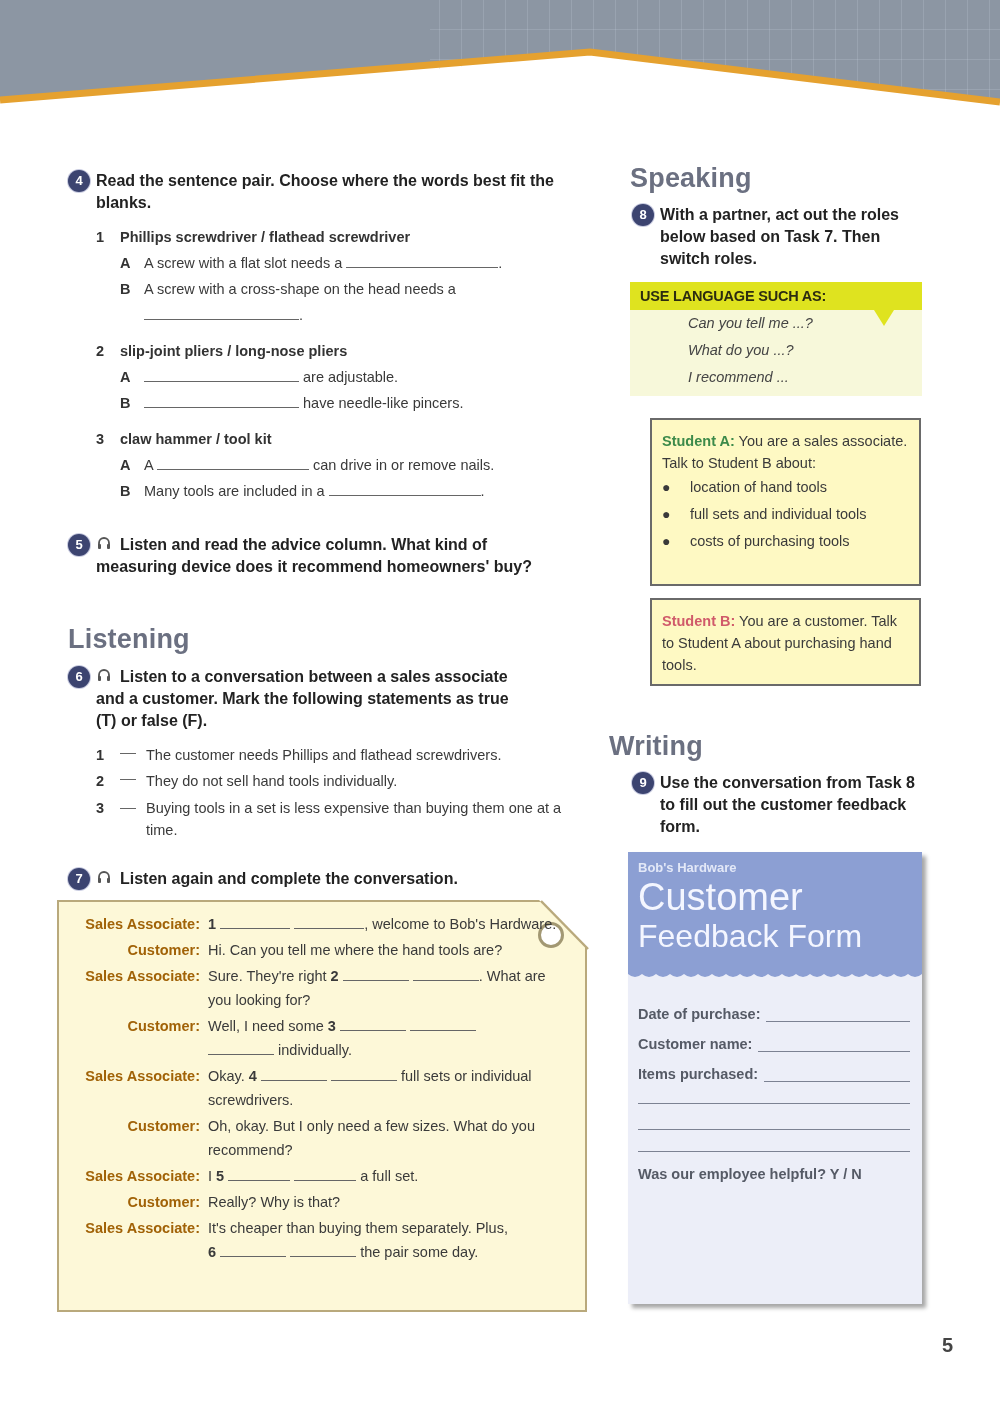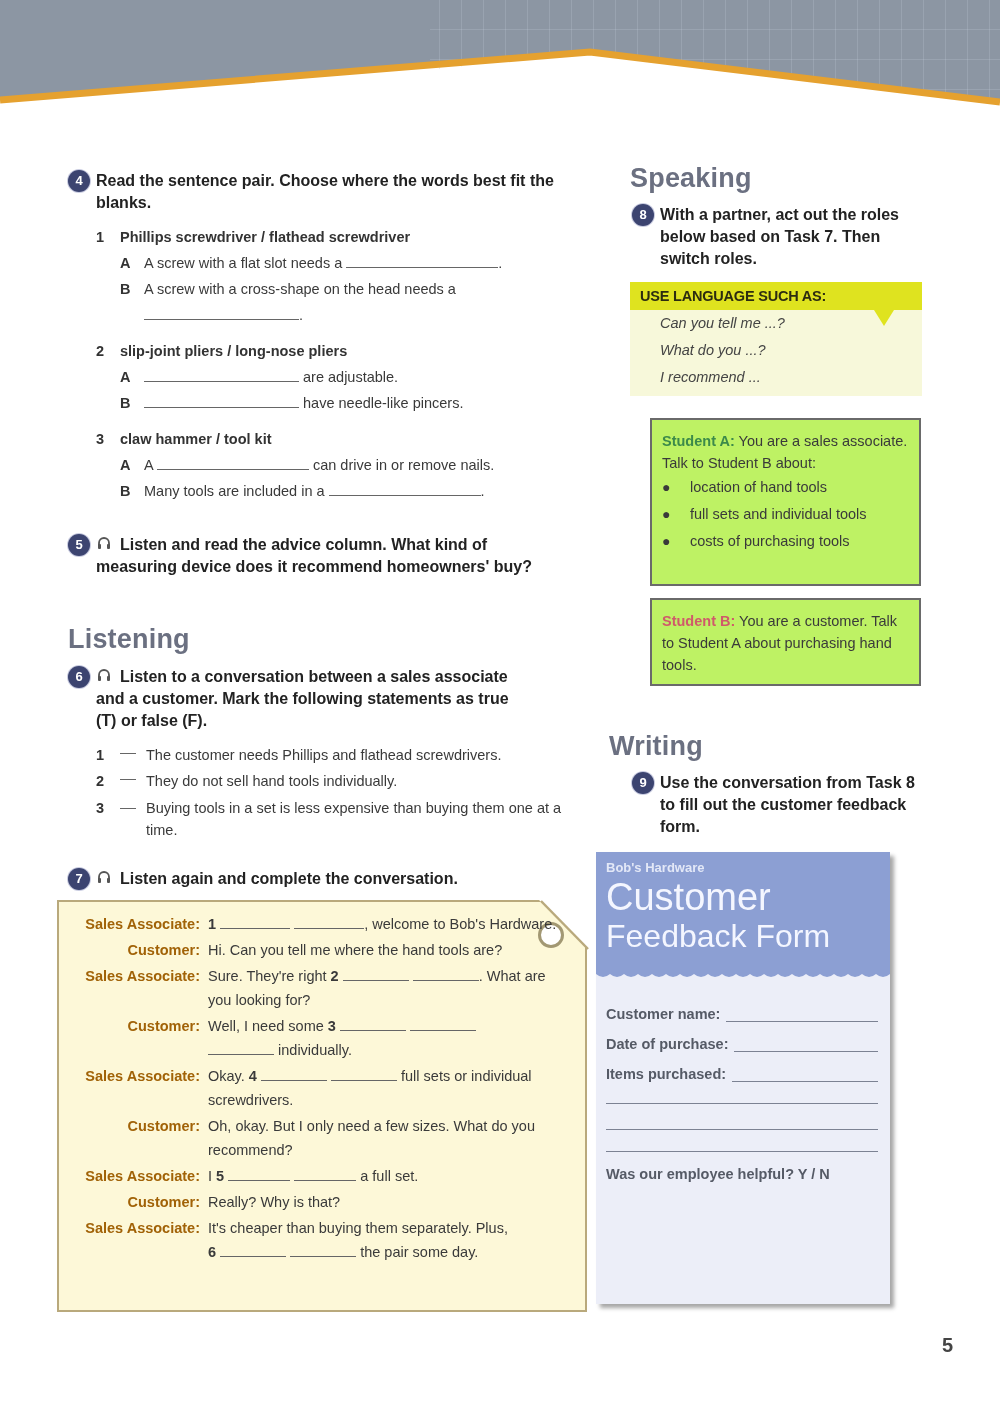--- a/index.html
+++ b/index.html
@@ -48,33 +48,33 @@
   .bnum { font-weight: bold; }
 
   
   .lang-box { position: absolute; left: 630px; top: 282px; width: 292px; height: 114px; background: #f7f8da; }
   .lang-head {
     background: #dfe31f; height: 28px; font-size: 14.5px; font-weight: bold; color: #2c2c10;
     padding-left: 10px; line-height: 28px; letter-spacing: -0.2px;
   }
   .lang-arrow { position: absolute; left: 244px; top: 28px; width: 0; height: 0;
     border-left: 10px solid transparent; border-right: 10px solid transparent; border-top: 16px solid #dfe31f; }
-  .lang-item { font-style: italic; font-size: 14.5px; line-height: 27px; color: #444; padding-left: 30px; }
-
-  .role-box { position: absolute; border: 2px solid #6a6a6a; background: #bef264; padding: 10px 10px 6px 10px;
+  .lang-item { font-style: italic; font-size: 14.5px; line-height: 27px; color: #444; padding-left: 30px; margin-left: 28px; }
+
+  .role-box { position: absolute; border: 2px solid #6a6a6a; background: #fef9c3; padding: 10px 10px 6px 10px;
     font-size: 14.5px; line-height: 22px; color: #3a3a3a; }
   .role-a { left: 650px; top: 418px; width: 271px; height: 168px; }
   .role-b { left: 650px; top: 598px; width: 271px; height: 88px; }
   .stuA { color: #3c8a4a; font-weight: bold; }
   .stuB { color: #d05a6a; font-weight: bold; }
   .bullet { display: flex; line-height: 27px; }
   .bullet .dot { width: 28px; flex: 0 0 auto; font-size: 14px; }
 
   
-  .form { position: absolute; left: 596px; top: 852px; width: 294px; height: 452px; background: #eceef8;
+  .form { position: absolute; left: 628px; top: 852px; width: 294px; height: 452px; background: #eceef8;
     box-shadow: 4px 4px 4px rgba(0,0,0,0.35); }
   .form-head { background: #8c9fd3; height: 122px; position: relative; padding: 8px 10px; color: #fff; }
   .form-brand { font-size: 13px; font-weight: bold; color: #e3e8f7; }
   .form-title1 { font-size: 38px; line-height: 40px; color: #f4f6ff; margin-top: 2px; }
   .form-title2 { font-size: 32px; line-height: 38px; color: #f4f6ff; }
   .wavy { position: absolute; left: 0; bottom: -6px; width: 294px; height: 10px; }
   .form-body { padding: 18px 12px 0 10px; font-size: 14.5px; font-weight: bold; color: #555a66; }
   .form-line { display: flex; align-items: flex-end; height: 30px; }
   .form-line .fl { flex: 1; border-bottom: 1.5px solid #7c8293; margin-left: 6px; height: 14px; }
   .full-line { border-bottom: 1.5px solid #7c8293; height: 22px; }
@@ -275,25 +275,25 @@
   <div class="form-head">
     <div class="form-brand">Bob's Hardware</div>
     <div class="form-title1">Customer</div>
     <div class="form-title2">Feedback Form</div>
     <svg class="wavy" viewBox="0 0 294 10" preserveAspectRatio="none">
       <path d="M0 0 H294 V4 Q287 10 280 4 Q273 10 266 4 Q259 10 252 4 Q245 10 238 4 Q231 10 224 4 Q217 10 210 4 Q203 10 196 4 Q189 10 182 4 Q175 10 168 4 Q161 10 154 4 Q147 10 140 4 Q133 10 126 4 Q119 10 112 4 Q105 10 98 4 Q91 10 84 4 Q77 10 70 4 Q63 10 56 4 Q49 10 42 4 Q35 10 28 4 Q21 10 14 4 Q7 10 0 4 Z" fill="#8c9fd3"></path>
     </svg>
   </div>
   <div class="form-body">
     <div class="form-line">
-        <span>Customer name:</span>
+        <span>Date of purchase:</span>
         <span class="fl"></span>
       </div>
     <div class="form-line">
-        <span>Date of purchase:</span>
+        <span>Customer name:</span>
         <span class="fl"></span>
       </div>
     <div class="form-line">
         <span>Items purchased:</span>
         <span class="fl"></span>
       </div>
     <div class="full-line"></div>
     <div class="full-line" style="height:26px;"></div>
     <div class="full-line"></div>
     <div style="margin-top:14px;">Was our employee helpful? Y / N</div>

